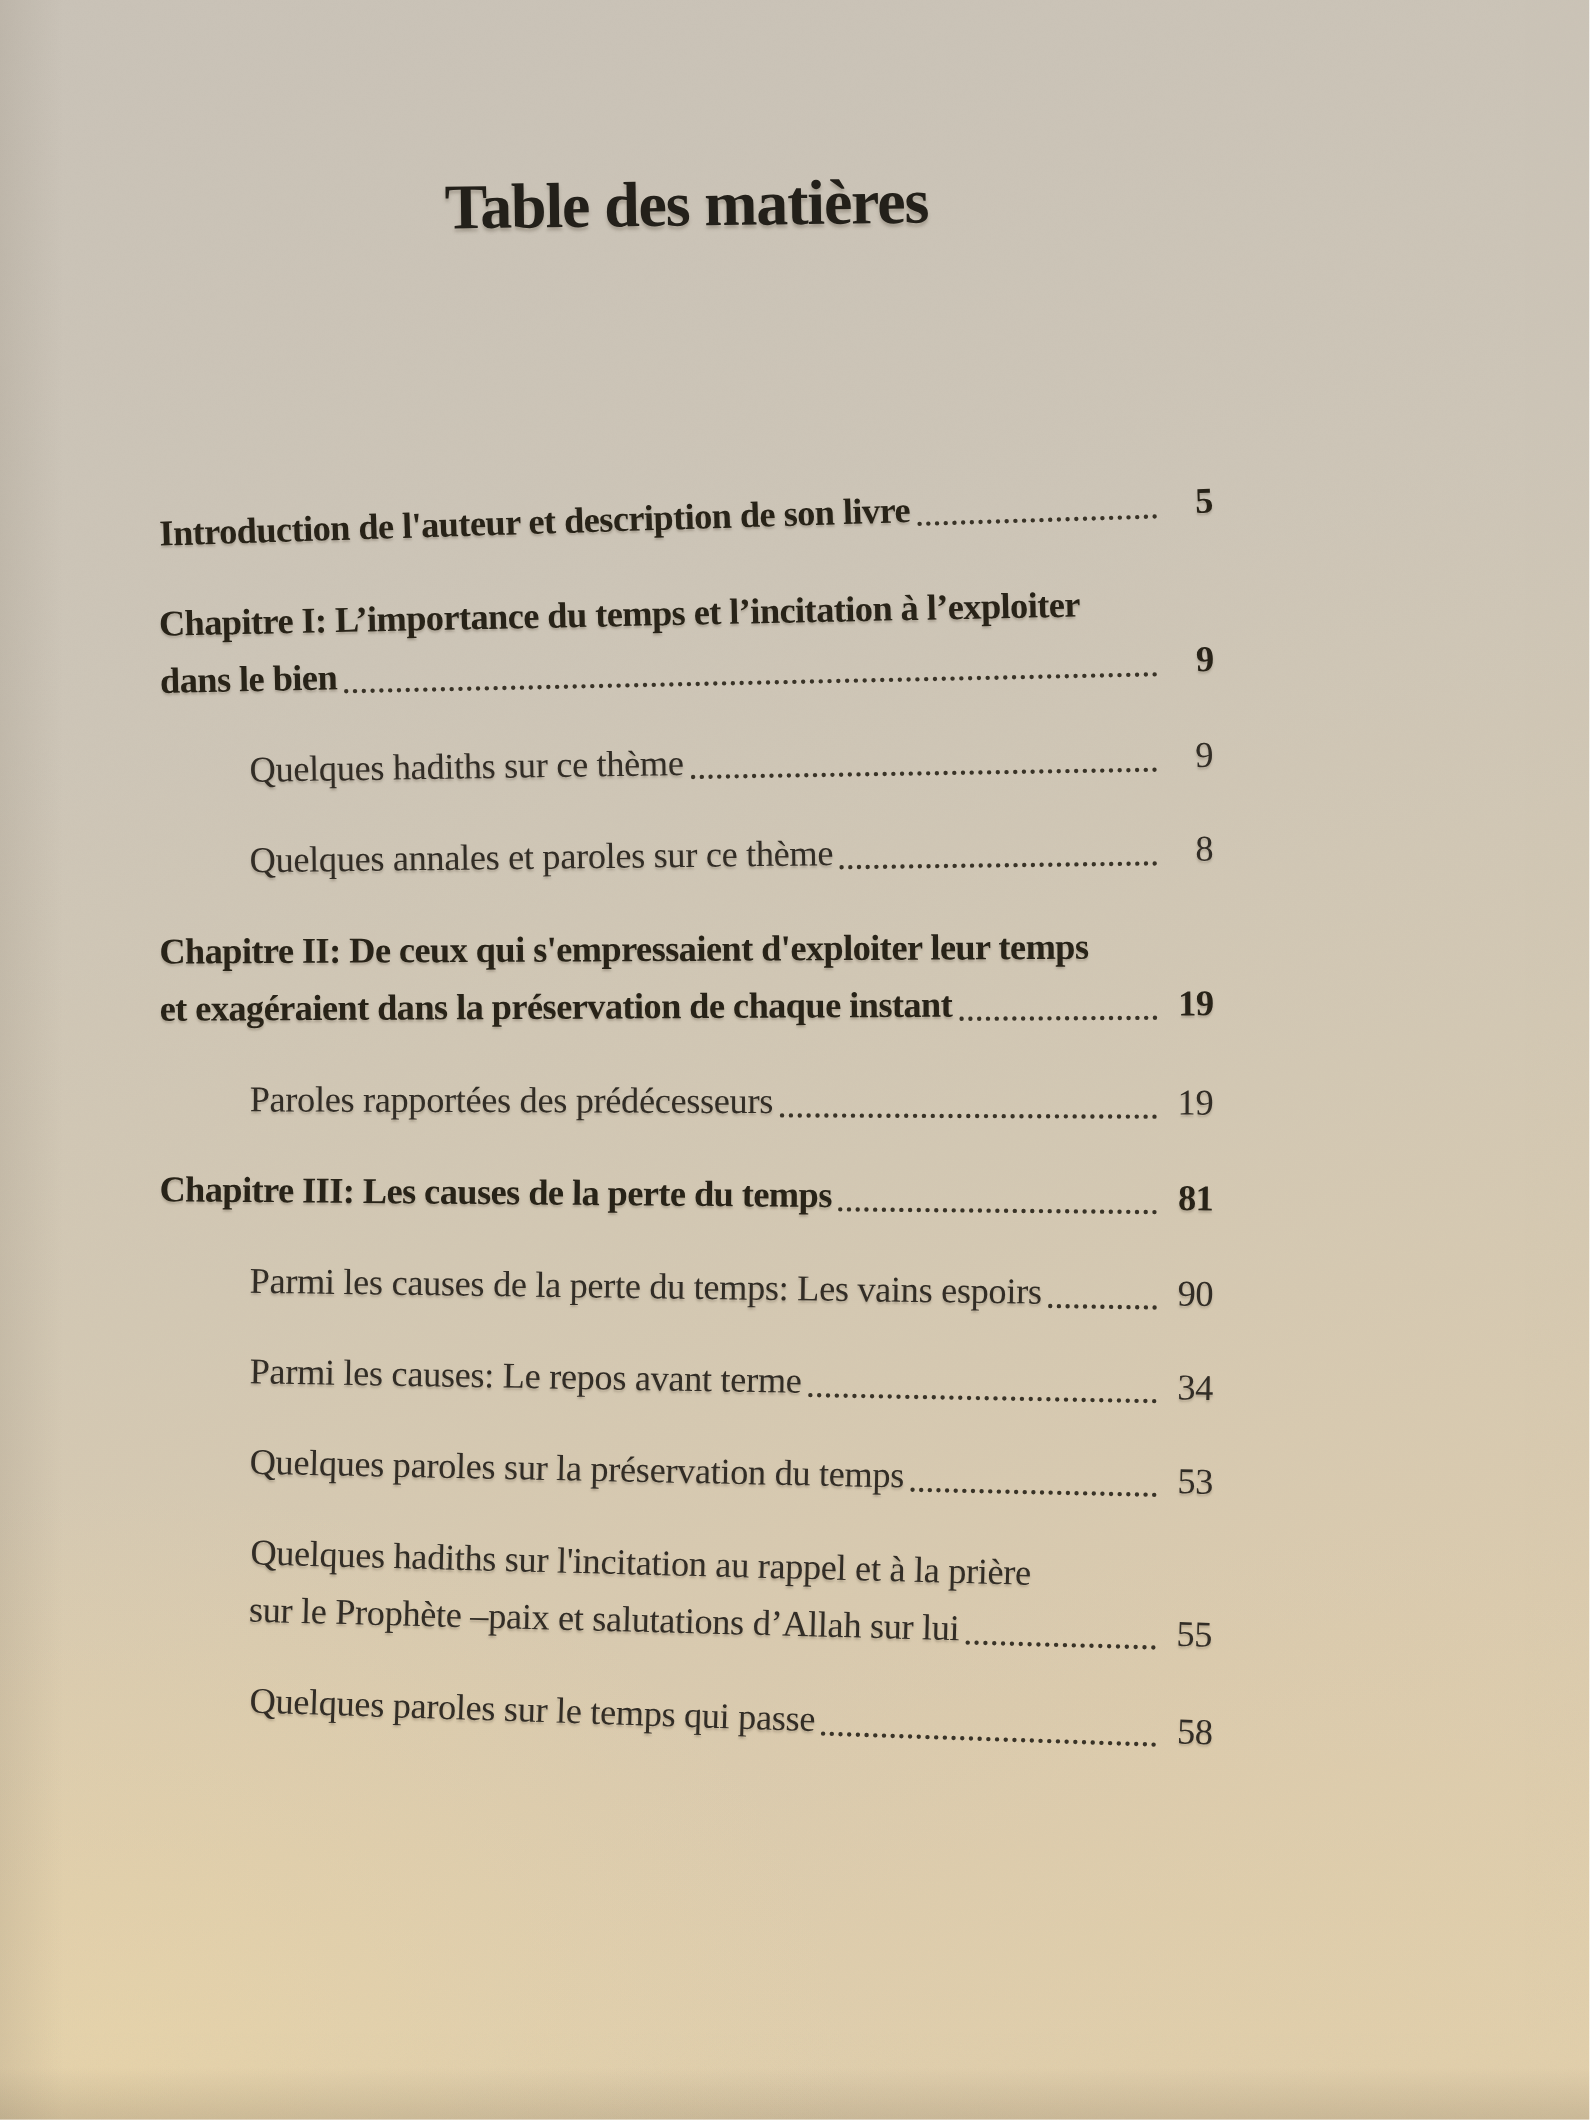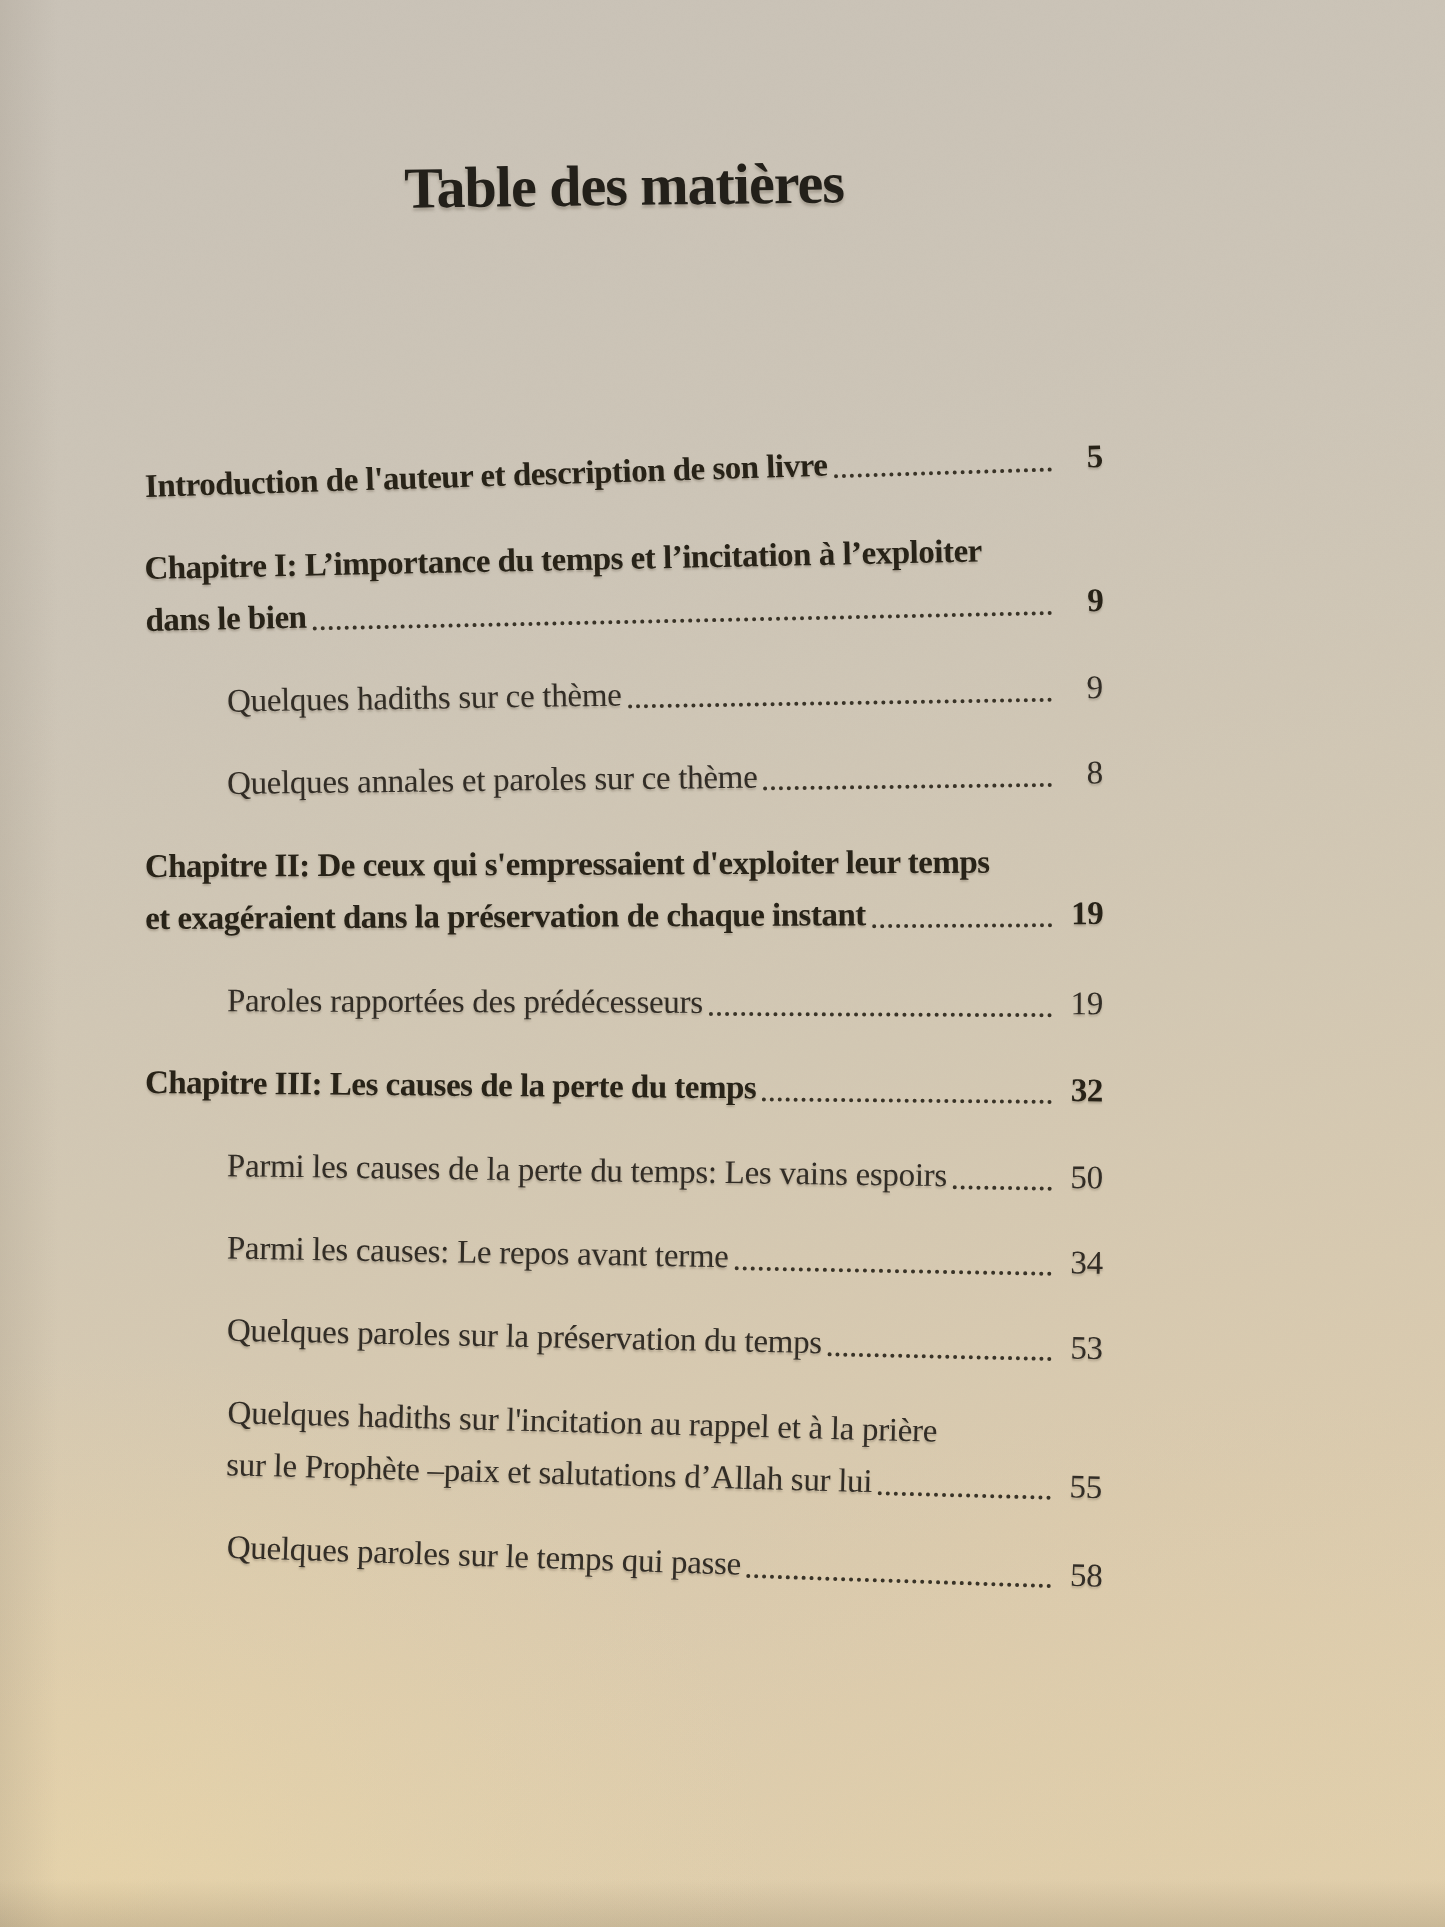--- a/index.html
+++ b/index.html
@@ -131,29 +131,29 @@
       <span class="t">Paroles rapportées des prédécesseurs</span>
       <span class="leader"></span>
       <span class="pg">19</span>
     </div>
   </div>
 
   <div class="entry chapter">
     <div class="row">
       <span class="t">Chapitre III: Les causes de la perte du temps</span>
       <span class="leader"></span>
-      <span class="pg">32</span>
+      <span class="pg">81</span>
     </div>
   </div>
 
   <div class="entry sub">
     <div class="row">
       <span class="t">Parmi les causes de la perte du temps: Les vains espoirs</span>
       <span class="leader"></span>
-      <span class="pg">50</span>
+      <span class="pg">90</span>
     </div>
   </div>
 
   <div class="entry sub">
     <div class="row">
       <span class="t">Parmi les causes: Le repos avant terme</span>
       <span class="leader"></span>
       <span class="pg">34</span>
     </div>
   </div>

